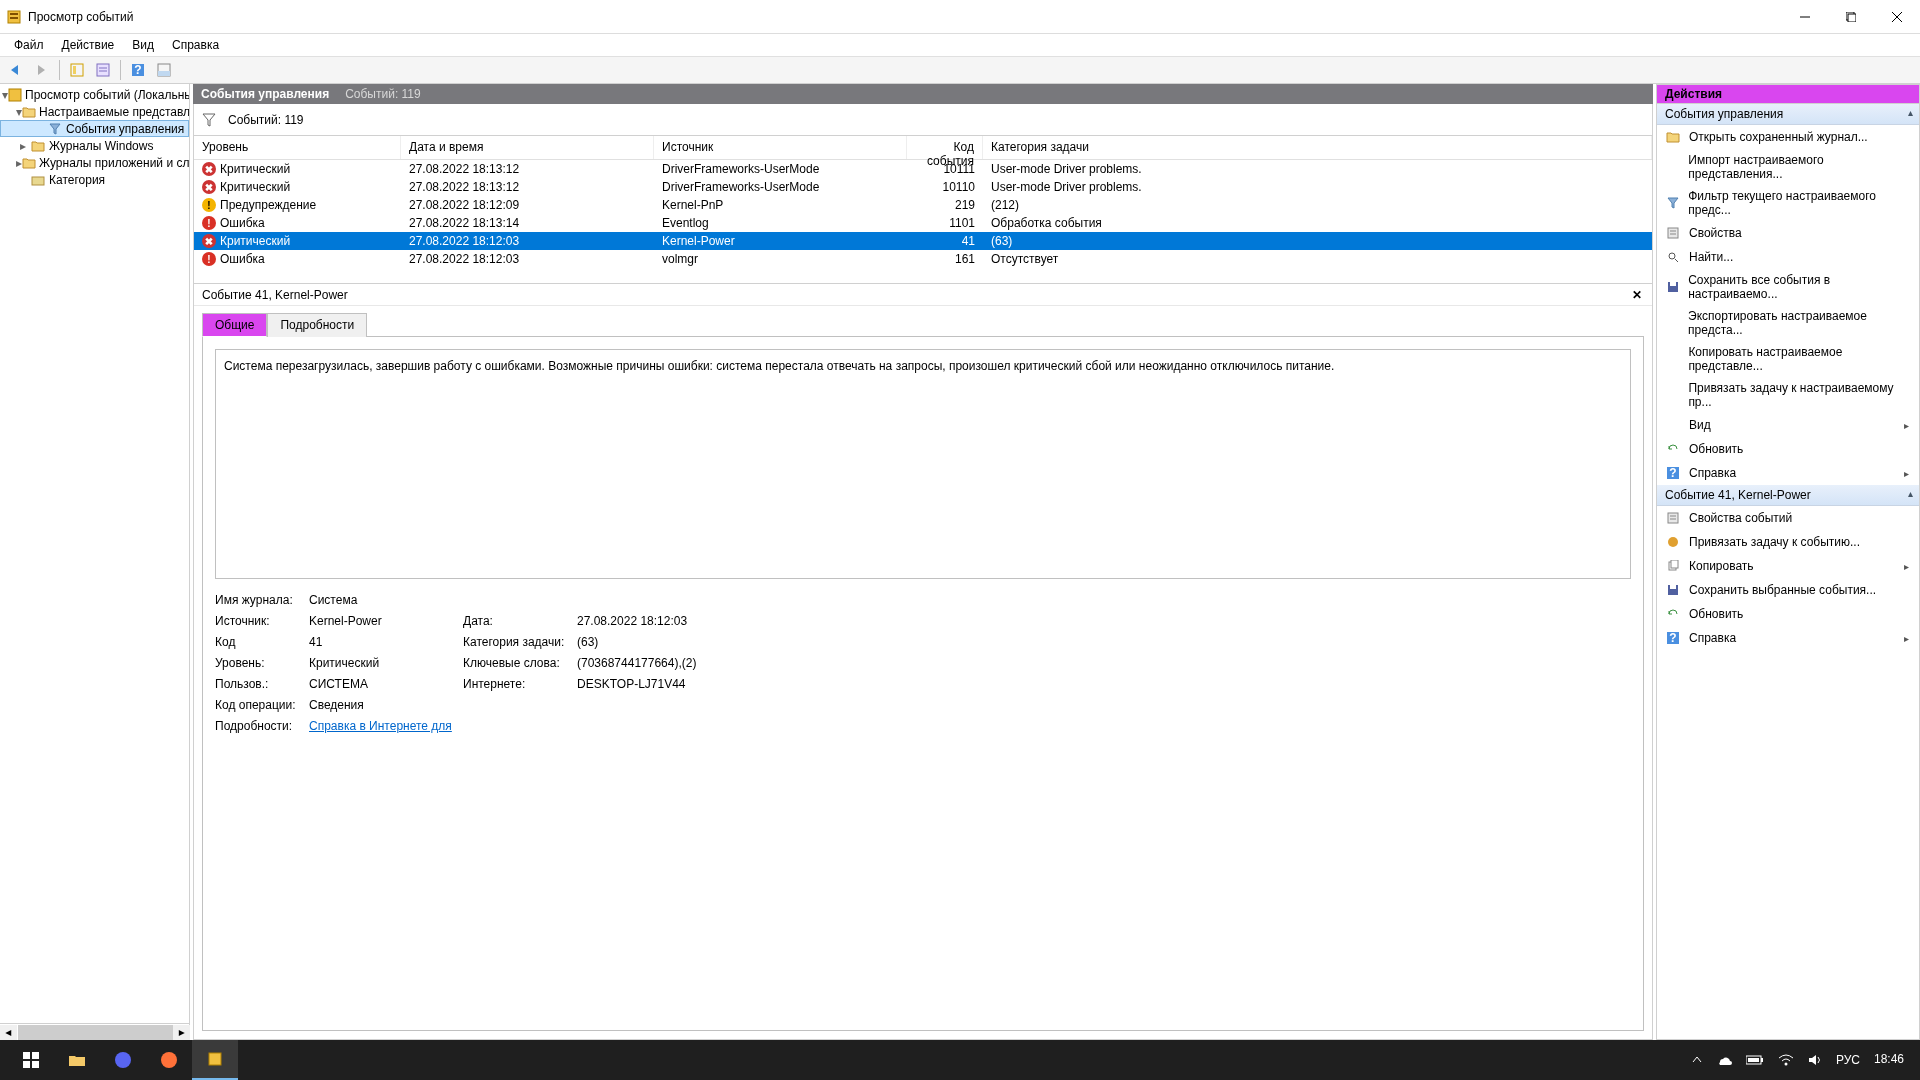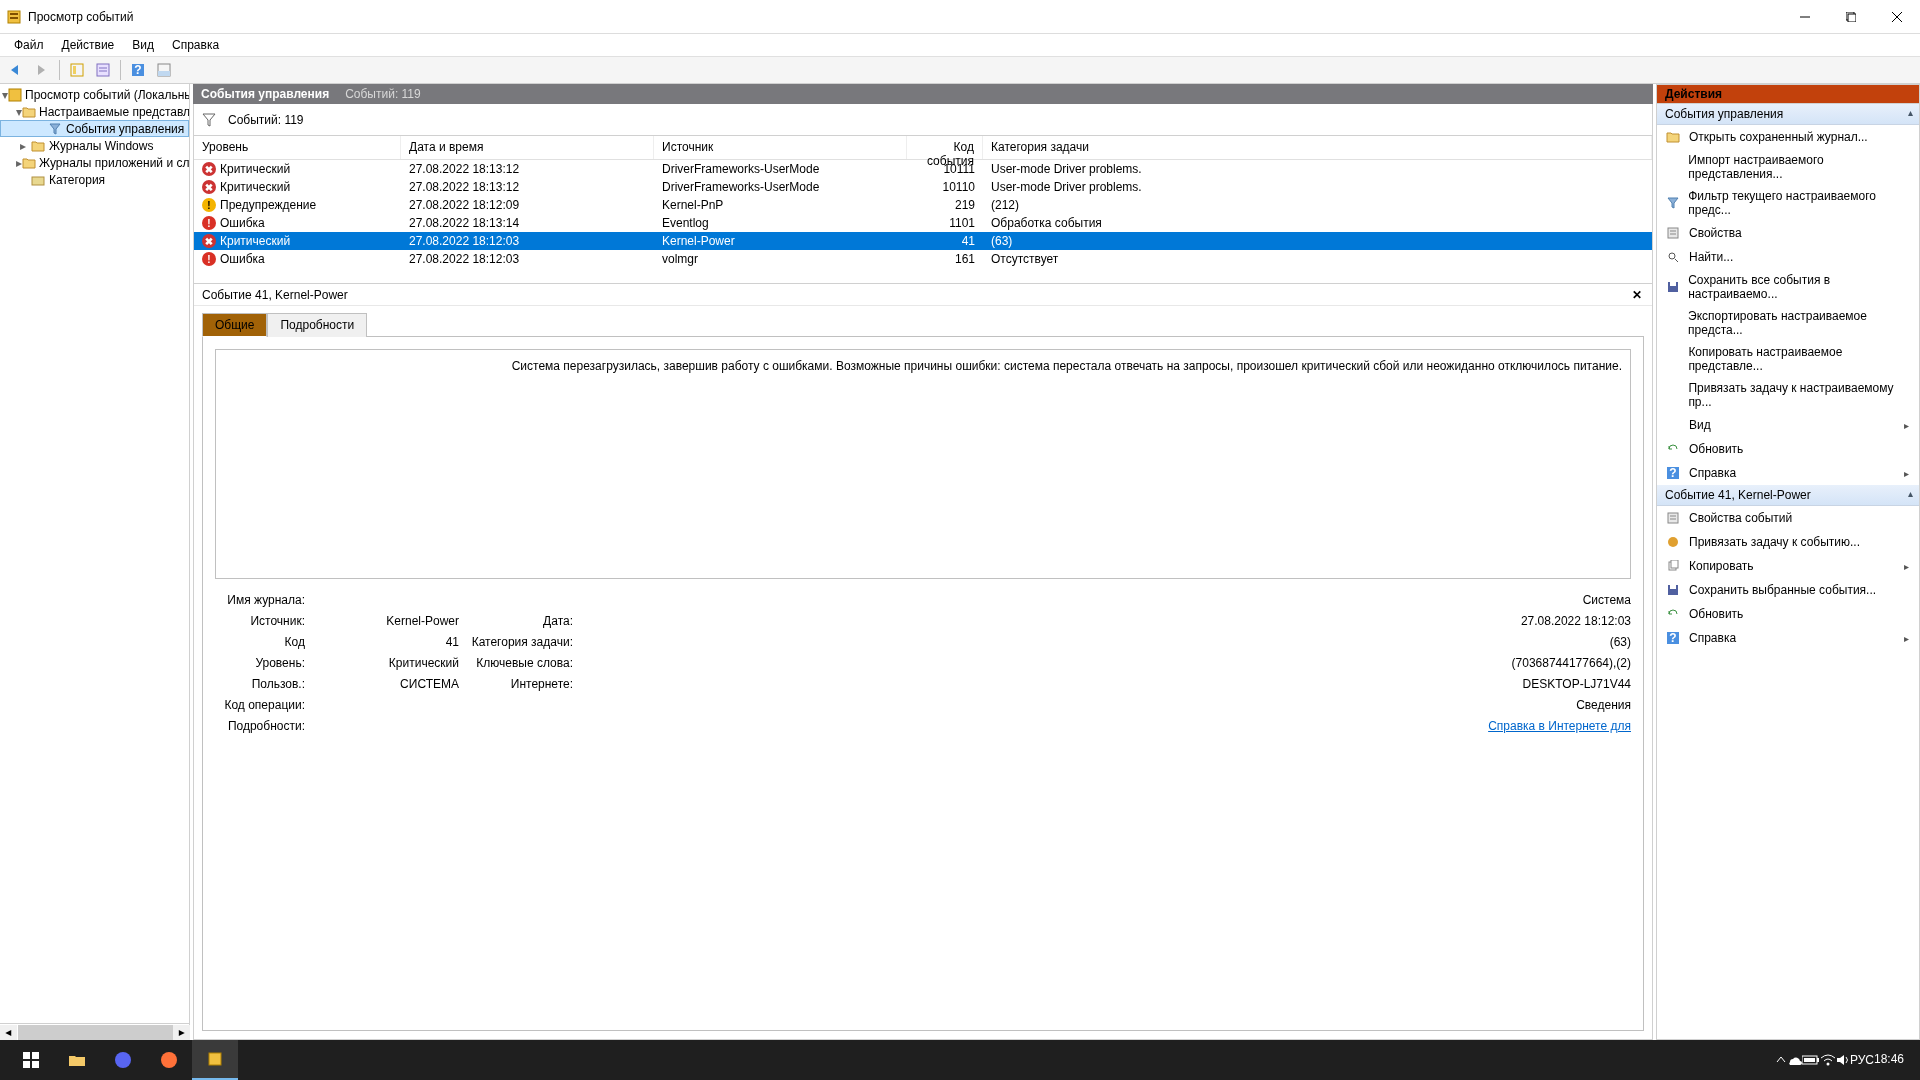--- a/index.html
+++ b/index.html
@@ -40,41 +40,41 @@
 .c-cat   { flex: 1; }
 .lvl-icon { width: 14px; height: 14px; border-radius: 50%; display: inline-flex; align-items: center; justify-content: center; color: #fff; font-size: 10px; font-weight: bold; }
 .lvl-critical { background: #cc3333; }
 .lvl-error { background: #d93025; }
 .lvl-warn { background: #f4b400; }
 .preview { flex: 1; border: 1px solid #d0d0d0; border-top: none; display: flex; flex-direction: column; position: relative; }
 .preview-title { height: 22px; padding: 3px 8px; display: flex; align-items: center; border-bottom: 1px solid #e8e8e8; }
 .preview-close { position: absolute; right: 6px; top: 2px; width: 18px; height: 18px; display: flex; align-items: center; justify-content: center; cursor: pointer; font-weight: bold; }
 .tabs { display: flex; padding: 6px 8px 0 8px; gap: 0; }
 .tab { padding: 4px 12px; border: 1px solid #c0c0c0; border-bottom: none; background: #f0f0f0; cursor: pointer; position: relative; top: 1px; }
-.tab.active { background: #a16207; border-bottom: 1px solid #fff; }
-.tab-body { flex: 1; border: 1px solid #c0c0c0; margin: 0 8px 8px 8px; padding: 12px; display: flex; flex-direction: column; gap: 14px; overflow: auto; text-align: right; }
+.tab.active { background: #d946ef; border-bottom: 1px solid #fff; }
+.tab-body { flex: 1; border: 1px solid #c0c0c0; margin: 0 8px 8px 8px; padding: 12px; display: flex; flex-direction: column; gap: 14px; overflow: auto; }
 .desc-box { border: 1px solid #c0c0c0; padding: 8px; min-height: 230px; line-height: 1.4; }
 .meta-grid { display: grid; grid-template-columns: 90px 150px 110px 1fr; row-gap: 7px; column-gap: 4px; }
 .meta-label { color: #000; }
 .meta-link { color: #0066cc; text-decoration: underline; cursor: pointer; }
 .actions { width: 264px; display: flex; flex-direction: column; }
-.actions-title { height: 20px; background: #c2410c; border: 1px solid #d0d0d0; padding: 2px 8px; font-weight: bold; }
+.actions-title { height: 20px; background: #d946ef; border: 1px solid #d0d0d0; padding: 2px 8px; font-weight: bold; }
 .actions-body { flex: 1; border: 1px solid #d0d0d0; border-top: none; overflow: auto; }
 .action-section { background: linear-gradient(#e8f0fb,#d4e4f7); padding: 3px 8px; border-bottom: 1px solid #c8d4e4; position: relative; }
 .action-section::after { content: "▴"; position: absolute; right: 6px; top: 3px; font-size: 10px; color: #456; }
 .action-item { display: flex; align-items: center; gap: 8px; padding: 4px 8px; cursor: pointer; position: relative; }
 .action-item.has-sub::after { content: "▸"; position: absolute; right: 10px; font-size: 10px; color: #555; }
 .action-icon { width: 16px; height: 16px; display: inline-flex; align-items: center; justify-content: center; }
 .hscroll-stub { height: 17px; border-top: 1px solid #d0d0d0; display: flex; align-items: center; }
 .hscroll-stub .thumb { width: 160px; height: 15px; background: #cdcdcd; margin-left: 1px; }
 .hscroll-stub .arrow { width: 17px; height: 15px; display: flex; align-items: center; justify-content: center; background: #f0f0f0; }
 .taskbar { height: 40px; background: #1f1f1f; display: flex; align-items: center; color: #fff; padding: 0 8px; }
 .taskbtn { width: 46px; height: 40px; display: flex; align-items: center; justify-content: center; cursor: pointer; }
 .taskbtn.active { border-bottom: 2px solid #76b9ed; background: #3a3a3a; }
-.tray { margin-left: auto; display: flex; align-items: center; padding-right: 8px; }
+.tray { margin-left: auto; display: flex; align-items: center; gap: 14px; padding-right: 8px; }
 .tray-item { display: flex; align-items: center; cursor: pointer; }
 .clock { text-align: right; line-height: 1.1; }
 svg { display: block; }
 </style>
 </head>
 <body>
 
 <div class="titlebar">
   <span class="titlebar-icon">
     <svg width="14" height="14" viewBox="0 0 14 14">

